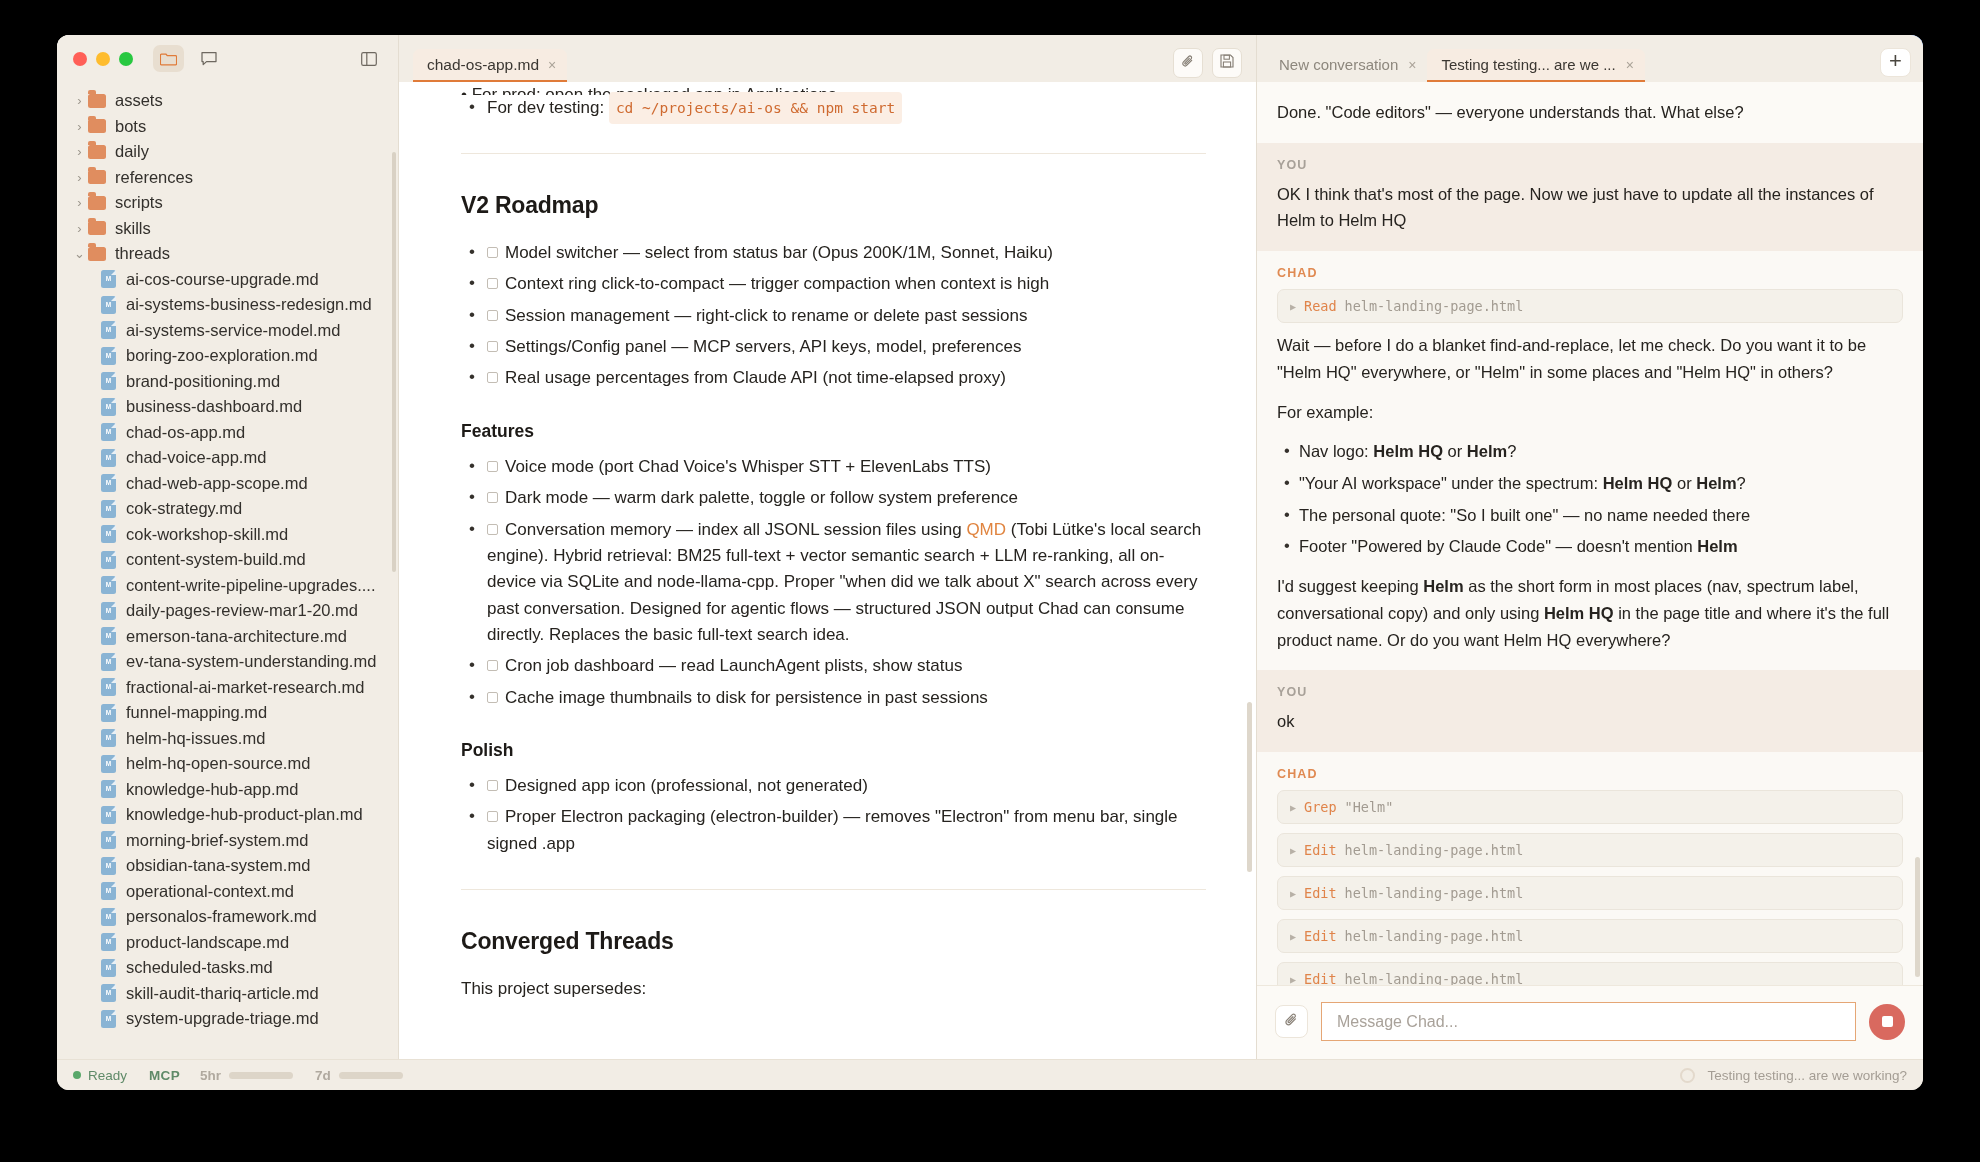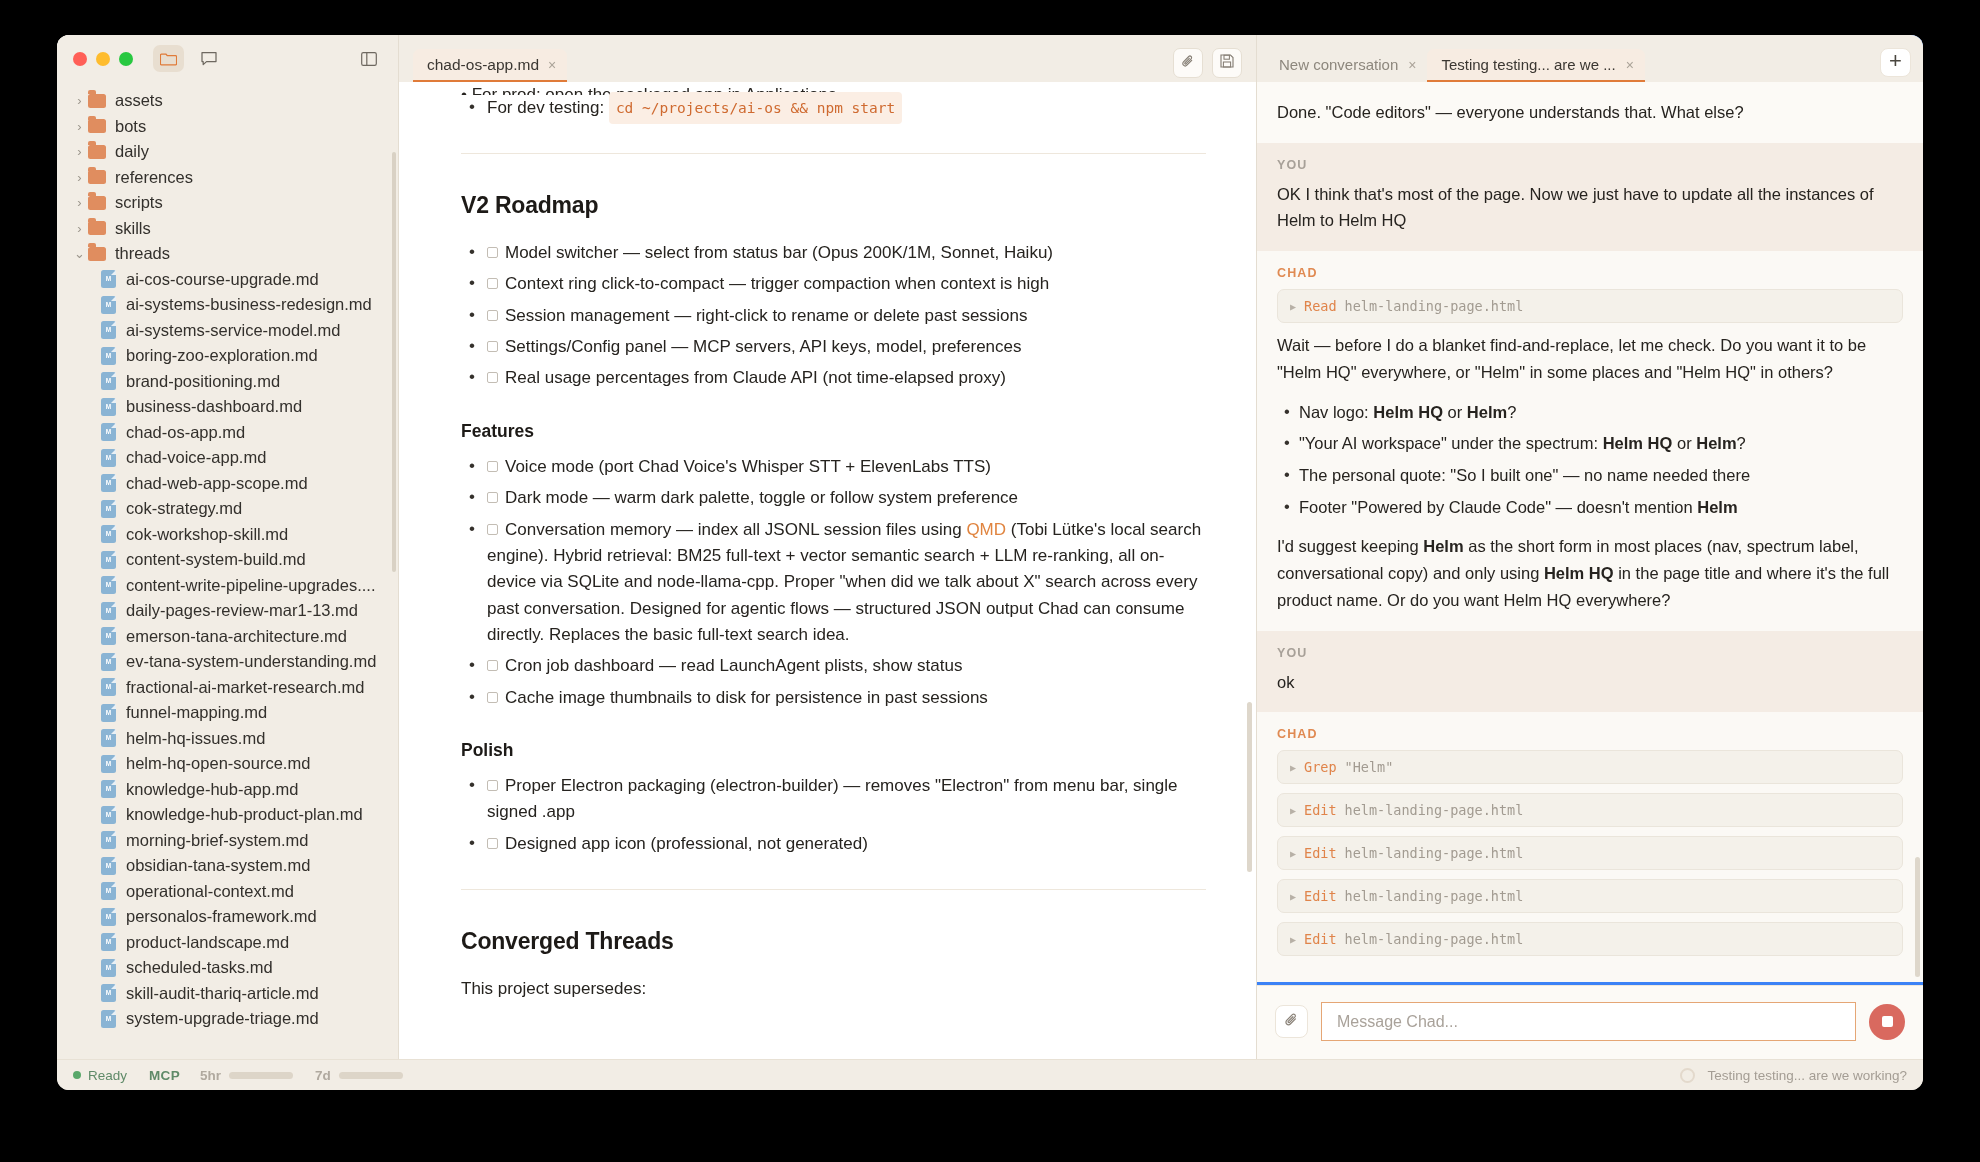--- a/index.html
+++ b/index.html
@@ -441,21 +441,21 @@
           <div class="tree-row file">
             <span class="md-ic"></span>
             <span>content-system-build.md</span>
           </div>
           <div class="tree-row file">
             <span class="md-ic"></span>
             <span>content-write-pipeline-upgrades....</span>
           </div>
           <div class="tree-row file">
             <span class="md-ic"></span>
-            <span>daily-pages-review-mar1-13.md</span>
+            <span>daily-pages-review-mar1-20.md</span>
           </div>
           <div class="tree-row file">
             <span class="md-ic"></span>
             <span>emerson-tana-architecture.md</span>
           </div>
           <div class="tree-row file">
             <span class="md-ic"></span>
             <span>ev-tana-system-understanding.md</span>
           </div>
           <div class="tree-row file">
@@ -562,22 +562,22 @@
             <h3 class="doc-h">Features</h3>
             <ul class="doc-ul">
               <li><span class="cbx"></span>Voice mode (port Chad Voice's Whisper STT + ElevenLabs TTS)</li>
               <li><span class="cbx"></span>Dark mode — warm dark palette, toggle or follow system preference</li>
               <li><span class="cbx"></span>Conversation memory — index all JSONL session files using <span class="lnk">QMD</span> (Tobi Lütke's local search engine). Hybrid retrieval: BM25 full-text + vector semantic search + LLM re-ranking, all on-device via SQLite and node-llama-cpp. Proper "when did we talk about X" search across every past conversation. Designed for agentic flows — structured JSON output Chad can consume directly. Replaces the basic full-text search idea.</li>
               <li><span class="cbx"></span>Cron job dashboard — read LaunchAgent plists, show status</li>
               <li><span class="cbx"></span>Cache image thumbnails to disk for persistence in past sessions</li>
             </ul>
             <h3 class="doc-h">Polish</h3>
             <ul class="doc-ul">
+              <li><span class="cbx"></span>Designed app icon (professional, not generated)</li>
               <li><span class="cbx"></span>Proper Electron packaging (electron-builder) — removes "Electron" from menu bar, single signed .app</li>
-              <li><span class="cbx"></span>Designed app icon (professional, not generated)</li>
             </ul>
             <hr class="doc-hr">
             <h2 class="doc-h">Converged Threads</h2>
             <p style="margin:0 0 18px 0">This project supersedes:</p>
           </div>
         <div class="doc-scrollbar"></div>
       </div>
     </div>
 
     <div class="chat">
@@ -607,20 +607,21 @@
             </div>
             <div class="msg asst">
               <div class="role chad">CHAD</div>
               <div class="toolcall">
                 <span class="tc-arrow">▶</span>
                 <span class="tc-name">Read</span>
                 <span class="tc-arg">helm-landing-page.html</span>
               </div>
               <div class="mtext">
                 <p>Wait — before I do a blanket find-and-replace, let me check. Do you want it to be "Helm HQ" everywhere, or "Helm" in some places and "Helm HQ" in others?</p>
+                <p>For example:</p>
                 <ul>
                   <li>Nav logo: <b>Helm HQ</b> or <b>Helm</b>?</li>
                   <li>"Your AI workspace" under the spectrum: <b>Helm HQ</b> or <b>Helm</b>?</li>
                   <li>The personal quote: "So I built one" — no name needed there</li>
                   <li>Footer "Powered by Claude Code" — doesn't mention <b>Helm</b></li>
                 </ul>
                 <p>I'd suggest keeping <b>Helm</b> as the short form in most places (nav, spectrum label, conversational copy) and only using <b>Helm HQ</b> in the page title and where it's the full product name. Or do you want Helm HQ everywhere?</p>
               </div>
             </div>
             <div class="msg user">

